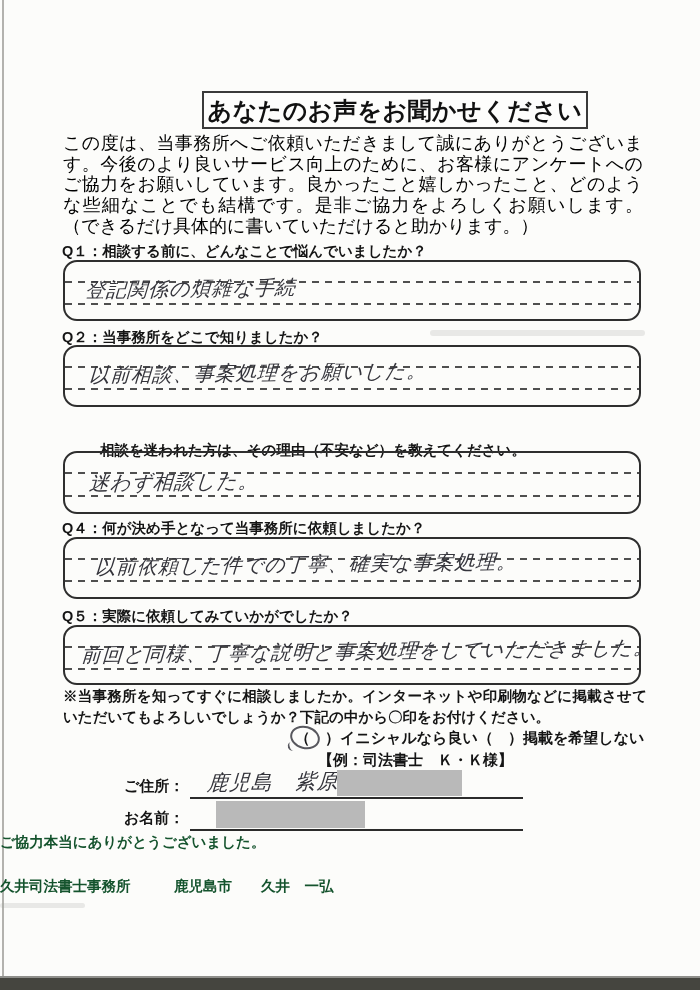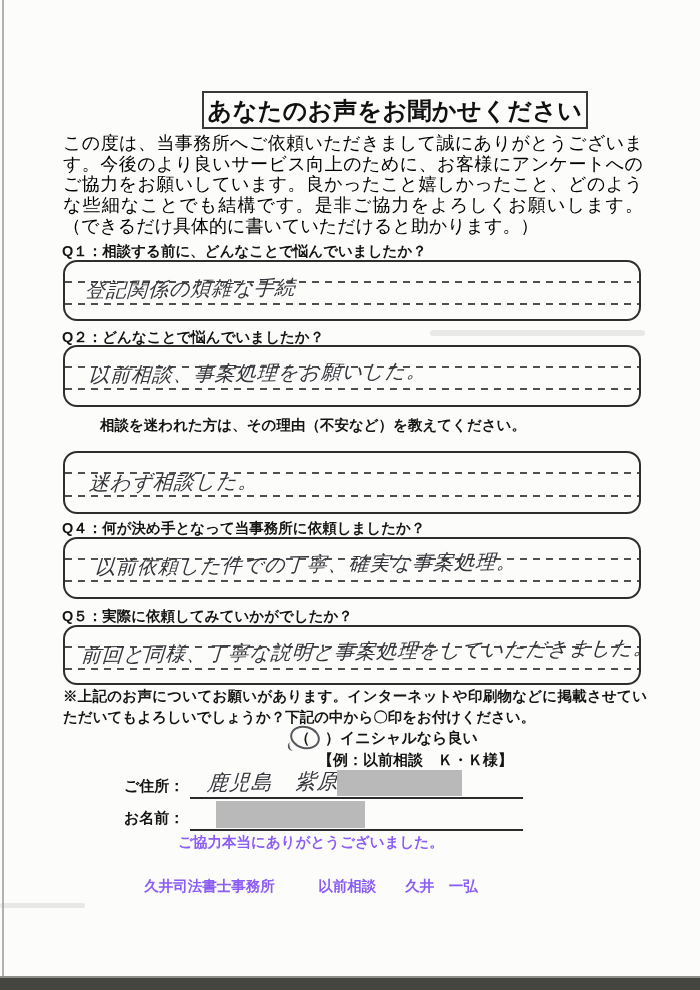--- a/index.html
+++ b/index.html
@@ -71,22 +71,22 @@
     border-left:2px solid #58585e;border-radius:8px 0 0 8px;transform:rotate(-30deg);
   }
   .opt.circled .circle-mark{display:block;}
   .example{position:absolute;top:751px;font-size:15px;font-weight:700;color:#141414;white-space:nowrap;}
 
   .field-label{position:absolute;font-size:15px;font-weight:700;color:#141414;white-space:nowrap;}
   .field-line{position:absolute;left:190px;width:333px;height:2px;background:#2b2b2b;}
   .redact{position:absolute;background:#b9b9b9;}
 
   .center-line{
-    position:absolute;left:0;width:622px;text-align:center;
-    font-size:14.5px;font-weight:700;color:#8b5cf6;white-space:pre;
+    position:absolute;left:0;width:622px;text-align:left;
+    font-size:14.5px;font-weight:700;color:#14532d;white-space:pre;
   }
 </style>
 </head>
 <body>
 
 <div class="paper">
 
   <div class="edge-left"></div>
   <div class="edge-bottom"></div>
   <div class="smudge sm1"></div>
@@ -98,61 +98,64 @@
 
   <p class="intro">この度は、当事務所へご依頼いただきまして誠にありがとうございます。今後のより良いサービス向上のために、お客様にアンケートへのご協力をお願いしています。良かったこと嬉しかったこと、どのような些細なことでも結構です。是非ご協力をよろしくお願いします。（できるだけ具体的に書いていただけると助かります。）</p>
 
   <div class="q-label" style="top:242px">Q１：相談する前に、どんなことで悩んでいましたか？</div>
   <div class="answer-box" style="top:260px;height:61px">
     <i class="rule" style="top:19px"></i>
     <i class="rule" style="top:41px"></i>
     <span class="hand box-hand" style="left:20px">登記関係の煩雑な手続</span>
   </div>
 
-  <div class="q-label" style="top:328px">Q２：どんなことで悩んでいましたか？</div>
+  <div class="q-label" style="top:328px">Q２：当事務所をどこで知りましたか？</div>
   <div class="answer-box" style="top:345px;height:62px">
     <i class="rule" style="top:19px"></i>
     <i class="rule" style="top:41px"></i>
     <span class="hand box-hand" style="left:24px">以前相談、事案処理をお願いした。</span>
   </div>
 
-  <div class="q-sublabel" style="top:416px">相談を迷われた方は、その理由（不安など）を教えてください。</div>
+  <div class="q-sublabel" style="top:441px">相談を迷われた方は、その理由（不安など）を教えてください。</div>
   <div class="answer-box" style="top:451px;height:63px">
     <i class="rule" style="top:19px"></i>
     <i class="rule" style="top:42px"></i>
     <span class="hand box-hand" style="left:24px;top:17px">迷わず相談した。</span>
   </div>
 
   <div class="q-label" style="top:519px">Q４：何が決め手となって当事務所に依頼しましたか？</div>
   <div class="answer-box" style="top:537px;height:62px">
     <i class="rule" style="top:19px"></i>
     <i class="rule" style="top:41px"></i>
     <span class="hand box-hand" style="left:30px">以前依頼した件での丁寧、確実な事案処理。</span>
   </div>
 
   <div class="q-label" style="top:607px">Q５：実際に依頼してみていかがでしたか？</div>
   <div class="answer-box" style="top:625px;height:60px">
     <i class="rule" style="top:19px"></i>
     <i class="rule" style="top:41px"></i>
     <span class="hand box-hand" style="left:16px">前回と同様、丁寧な説明と事案処理をしていただきました。</span>
   </div>
 
-  <p class="pub-note">※上記のお声についてお願いがあります。インターネットや印刷物などに掲載させていただいてもよろしいでしょうか？下記の中から〇印をお付けください。</p>
+  <p class="pub-note">※当事務所を知ってすぐに相談しましたか。インターネットや印刷物などに掲載させていただいてもよろしいでしょうか？下記の中から〇印をお付けください。</p>
 
   <span class="opt circled" style="left:295px">
     <span class="mark"><span>（　）</span><i class="circle-mark"></i></span><span>イニシャルなら良い</span>
   </span>
+  <span class="opt" style="left:478px">
+    <span class="mark"><span>（　）</span></span><span>掲載を希望しない</span>
+  </span>
 
-  <span class="example" style="left:318px">【例：以前相談　Ｋ・Ｋ様】</span>
+  <span class="example" style="left:318px">【例：司法書士　Ｋ・Ｋ様】</span>
 
   <span class="field-label" style="left:124px;top:777px">ご住所：</span>
   <span class="hand" style="left:207px;top:769px;font-size:21px">鹿児島　紫原</span>
   <span class="redact" style="left:337px;top:770px;width:125px;height:26px"></span>
   <span class="field-line" style="top:797px"></span>
 
   <span class="field-label" style="left:124px;top:809px">お名前：</span>
   <span class="redact" style="left:216px;top:801px;width:149px;height:27px"></span>
   <span class="field-line" style="top:829px"></span>
 
   <div class="center-line" style="top:833px">ご協力本当にありがとうございました。</div>
-  <div class="center-line" style="top:877px">久井司法書士事務所　　　以前相談　　久井　一弘</div>
+  <div class="center-line" style="top:877px">久井司法書士事務所　　　鹿児島市　　久井　一弘</div>
 
 </div>
 
 </body></html>

